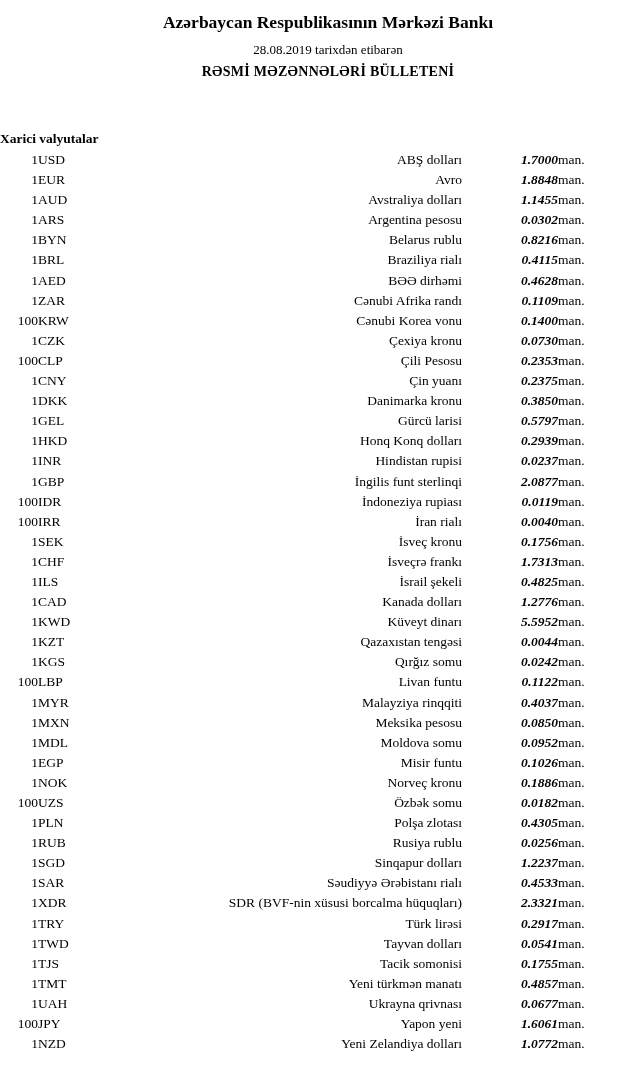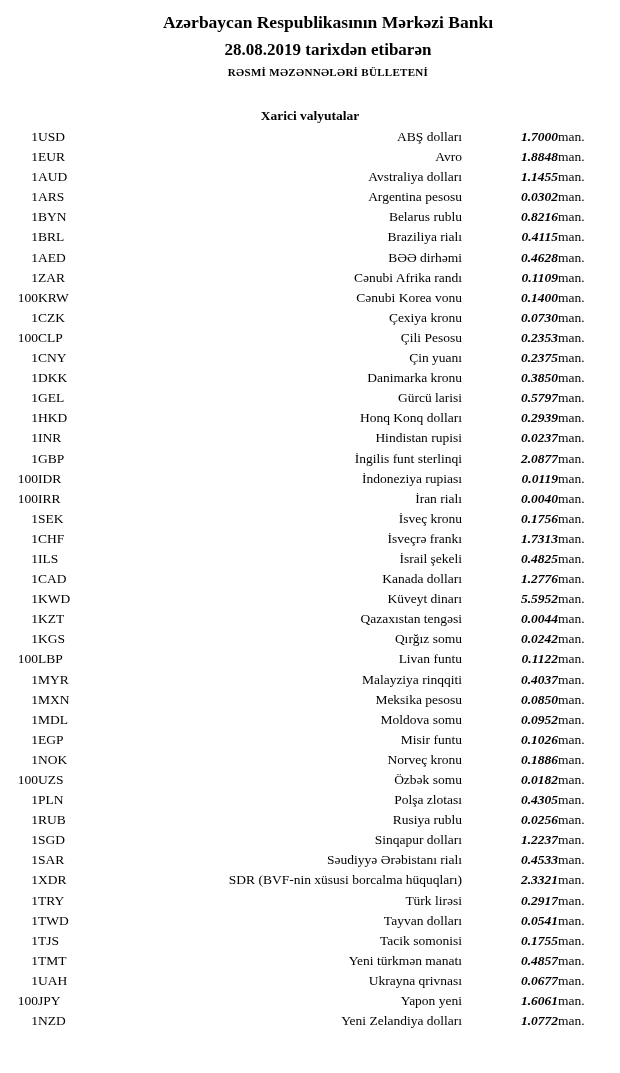--- a/index.html
+++ b/index.html
@@ -12,37 +12,37 @@
   }
   .page { width: 620px; padding: 8px 0 10px 0; }
   .header { text-align: center; padding-left: 36px; }
   .title {
     font-size: 17.5px;
     font-weight: bold;
     line-height: 25px;
     margin: 2px 0 4px 0;
   }
   .hline {
-    font-size: 17px;
-    font-weight: bold;
+    font-size: 13px;
+    font-weight: normal;
     line-height: 21px;
   }
   .bulletin {
-    font-size: 11px;
+    font-size: 14px;
     font-weight: bold;
     line-height: 22px;
     letter-spacing: 0.3px;
     margin-top: 1px;
   }
   .section-title {
-    text-align: center;
+    text-align: left;
     font-size: 13.5px;
     font-weight: bold;
     line-height: 20px;
-    margin-top: 23px;
+    margin-top: 46px;
     margin-bottom: 1px;
   }
   table.rates {
     width: 620px;
     border-collapse: collapse;
     table-layout: fixed;
     font-size: 13.5px;
   }
   table.rates td {
     padding: 0;

